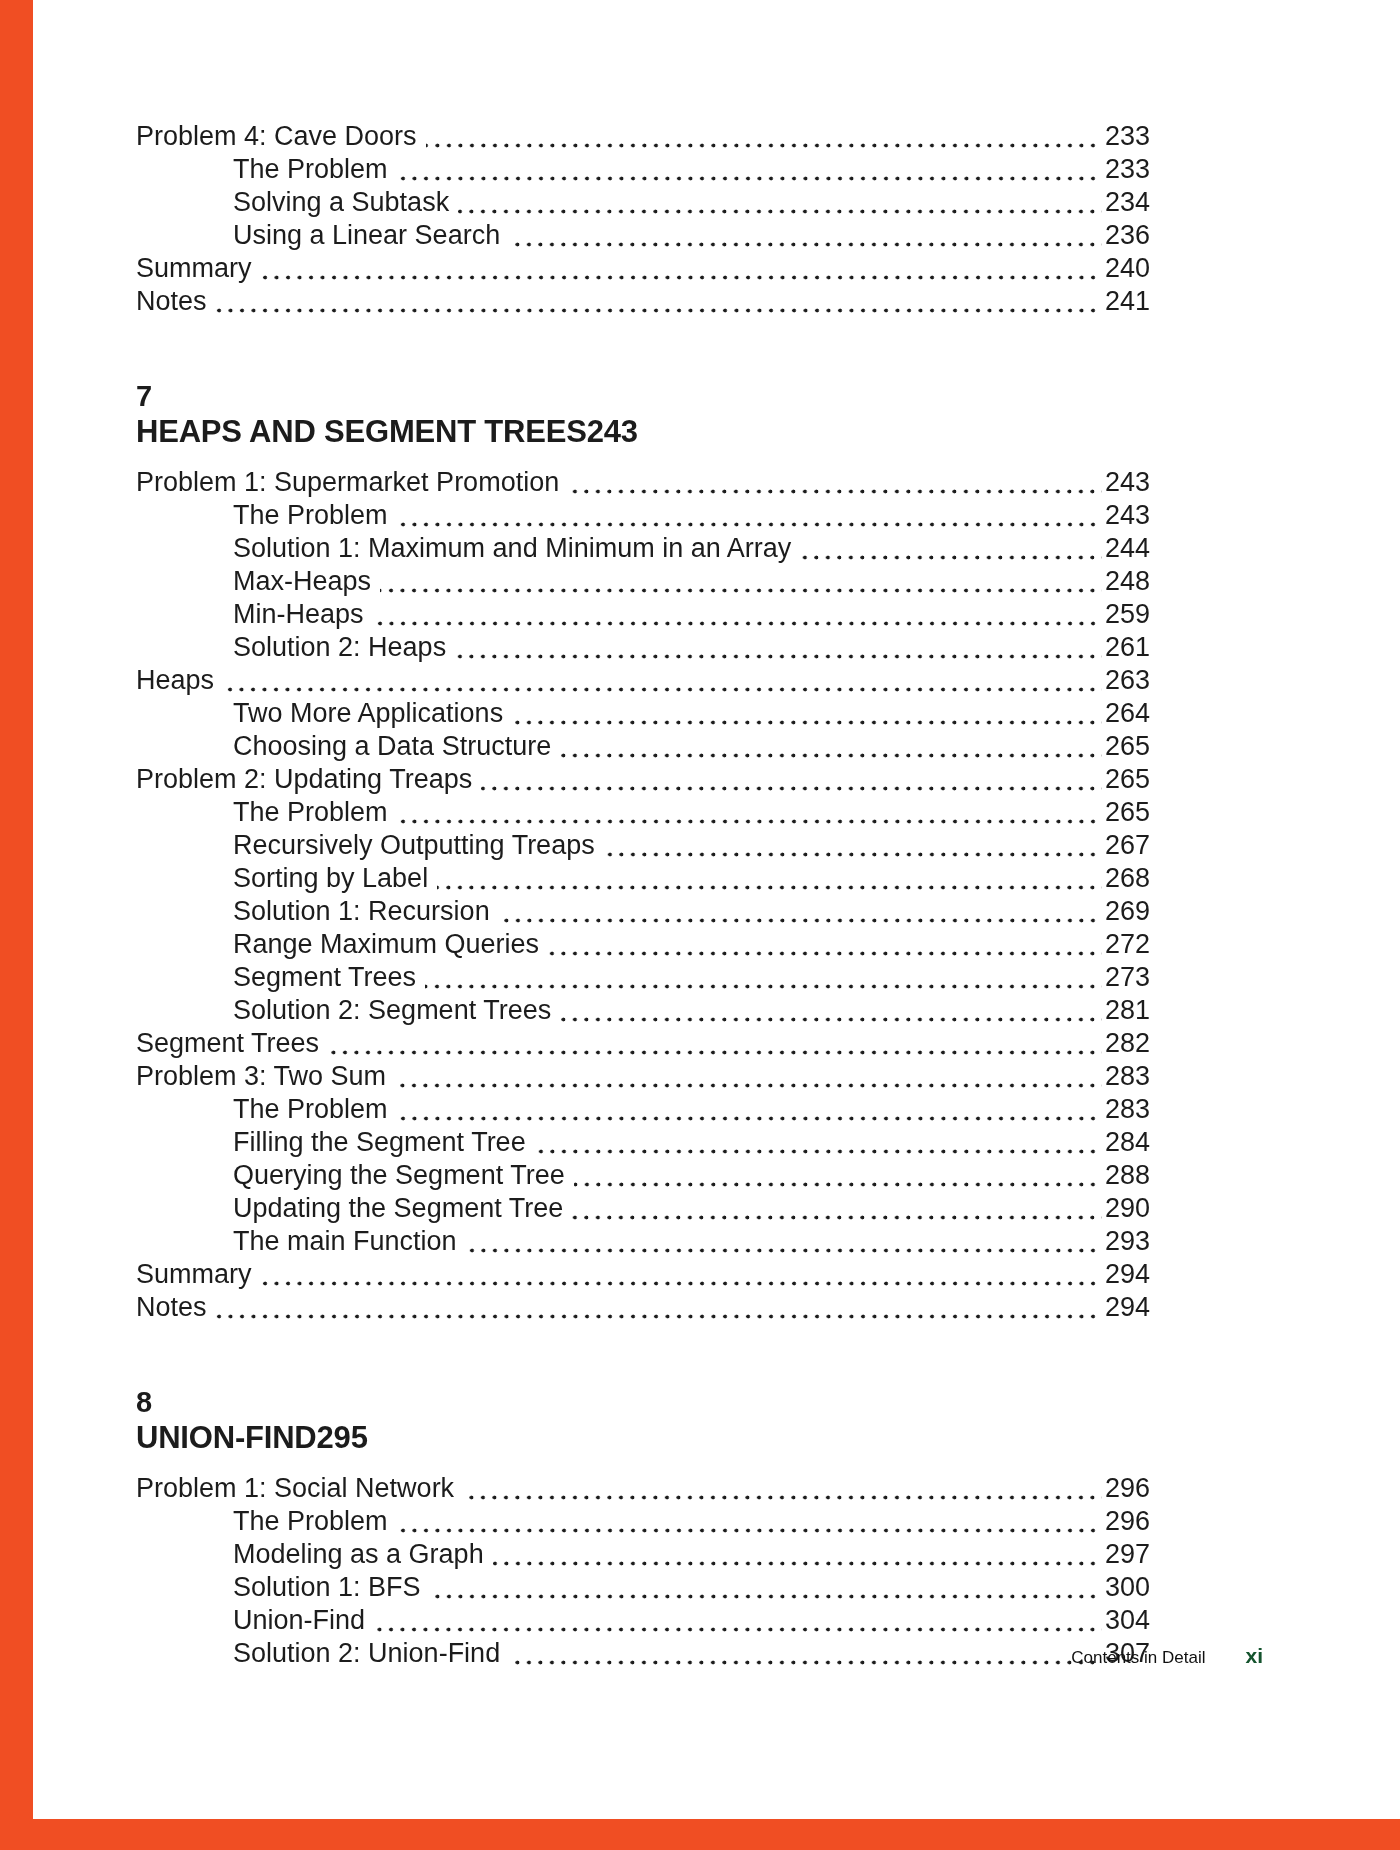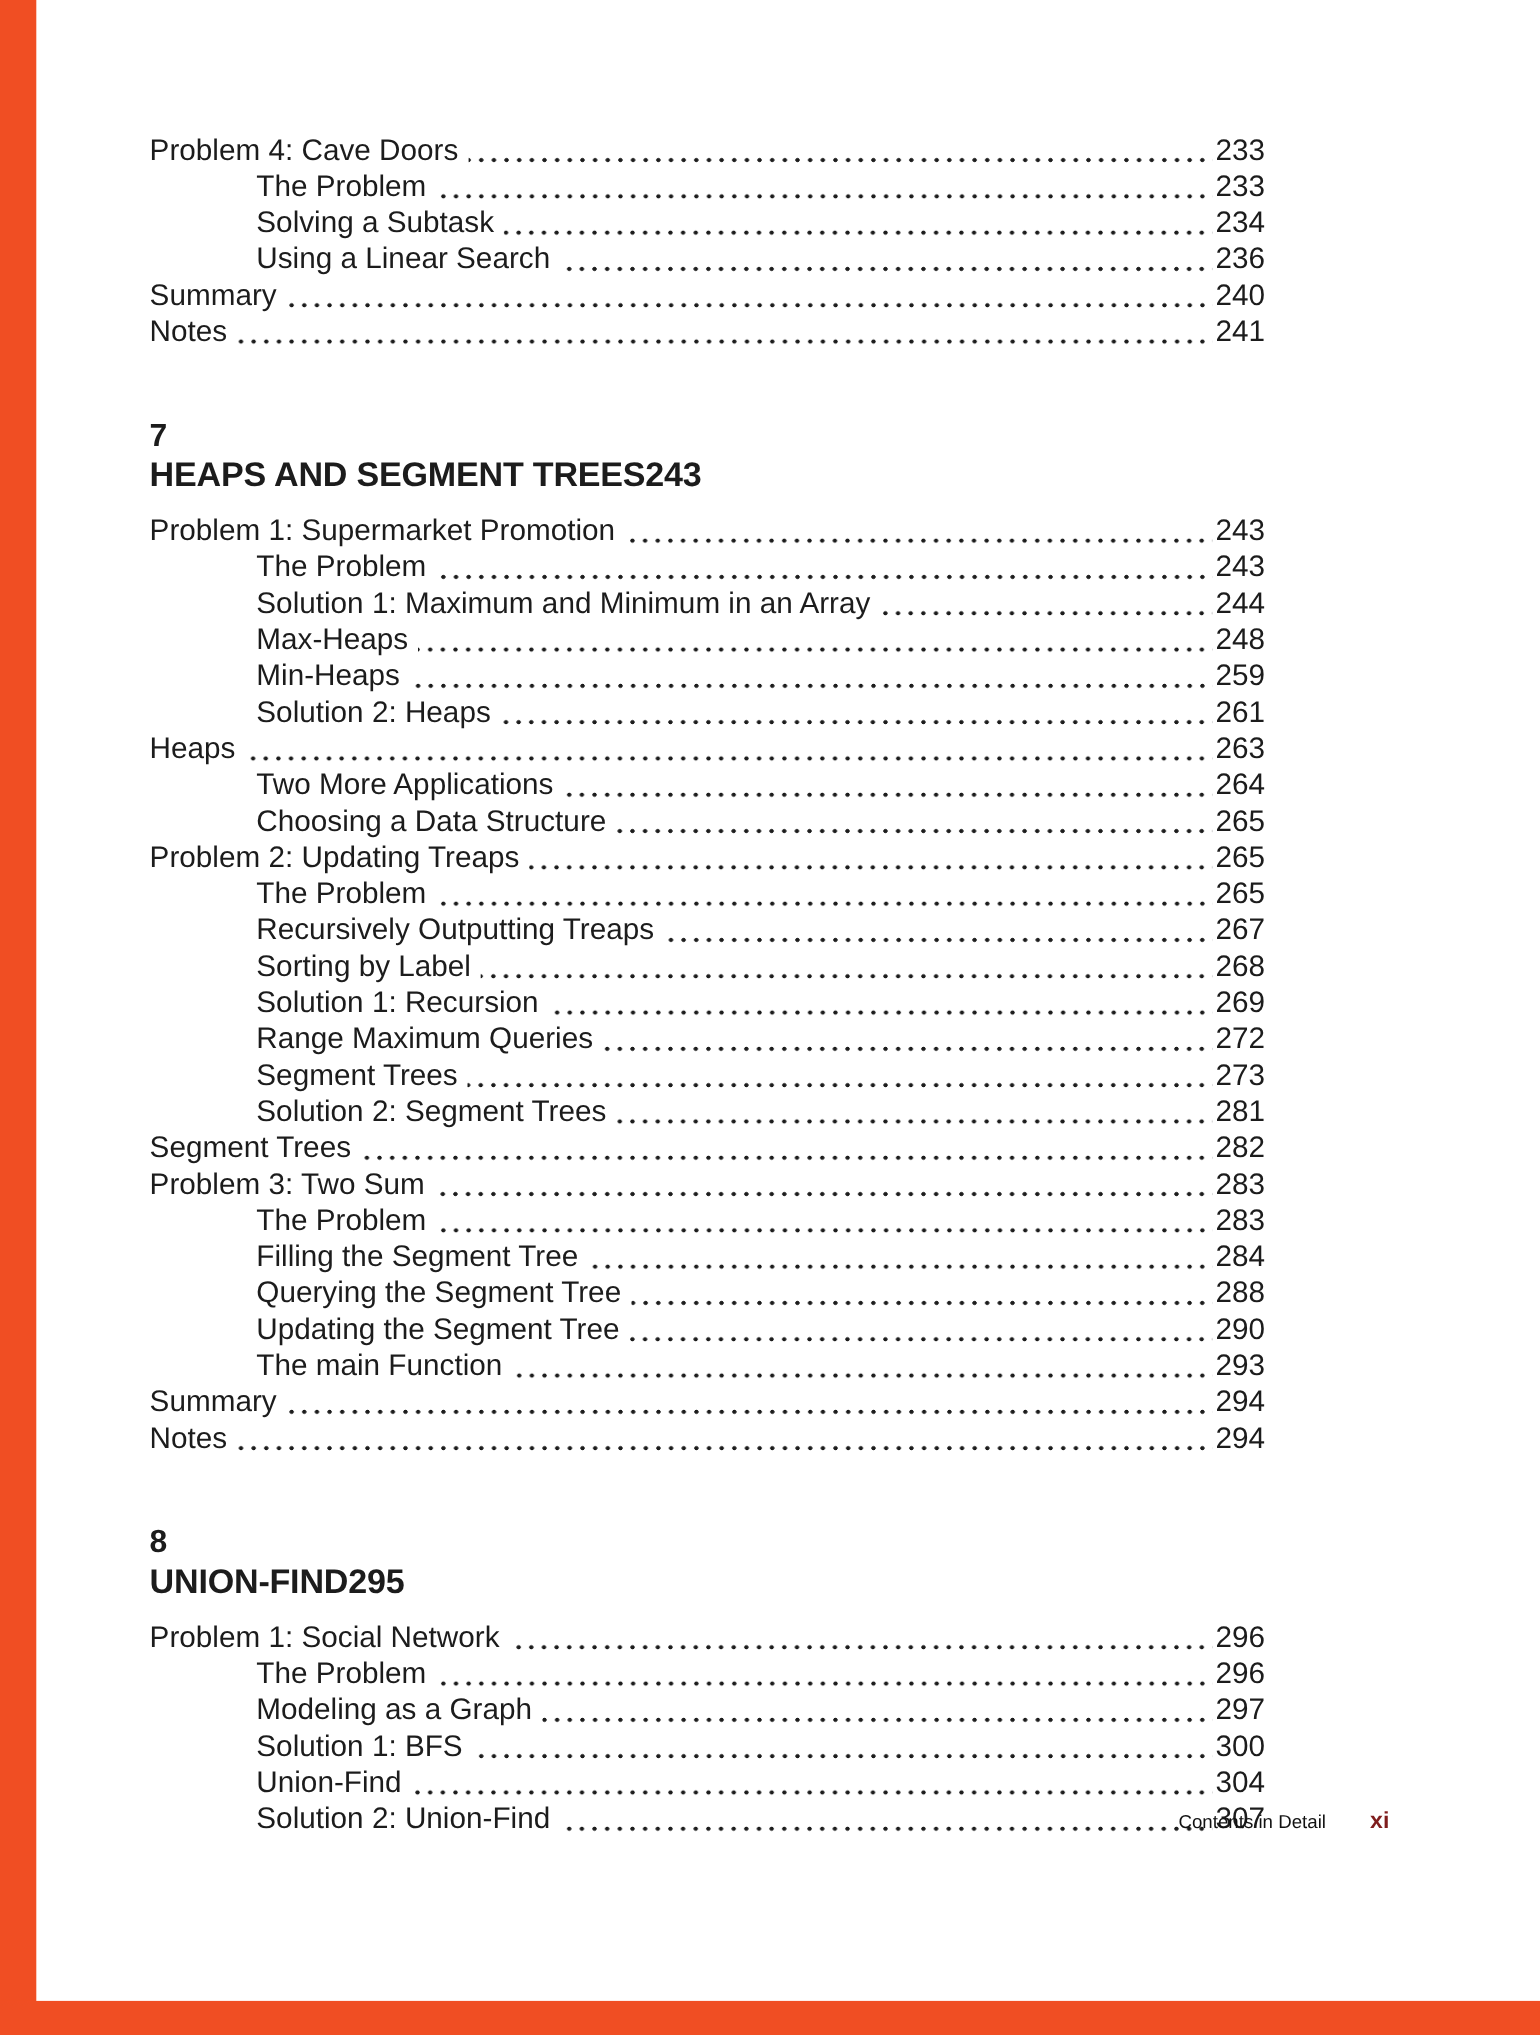--- a/index.html
+++ b/index.html
@@ -72,21 +72,21 @@
   .pagenum { white-space: nowrap; }
   .footer {
     position: absolute;
     top: 1644px;
     right: 137px;
     display: flex;
     align-items: baseline;
     gap: 40px;
   }
   .footer-label { font-size: 17px; color: #111; }
-  .footer-page  { font-size: 21px; font-weight: bold; color: #7f1d1d; }
+  .footer-page  { font-size: 21px; font-weight: bold; color: #14532d; }
 </style>
 </head>
 <body>
 
 <div class="bar-left" style="background: rgb(240, 78, 35);"></div>
 <div class="bar-bottom" style="background: rgb(240, 78, 35);"></div>
 
 <main class="content" id="toc-root">
     <section class="section-first">
       <div class="entries">

